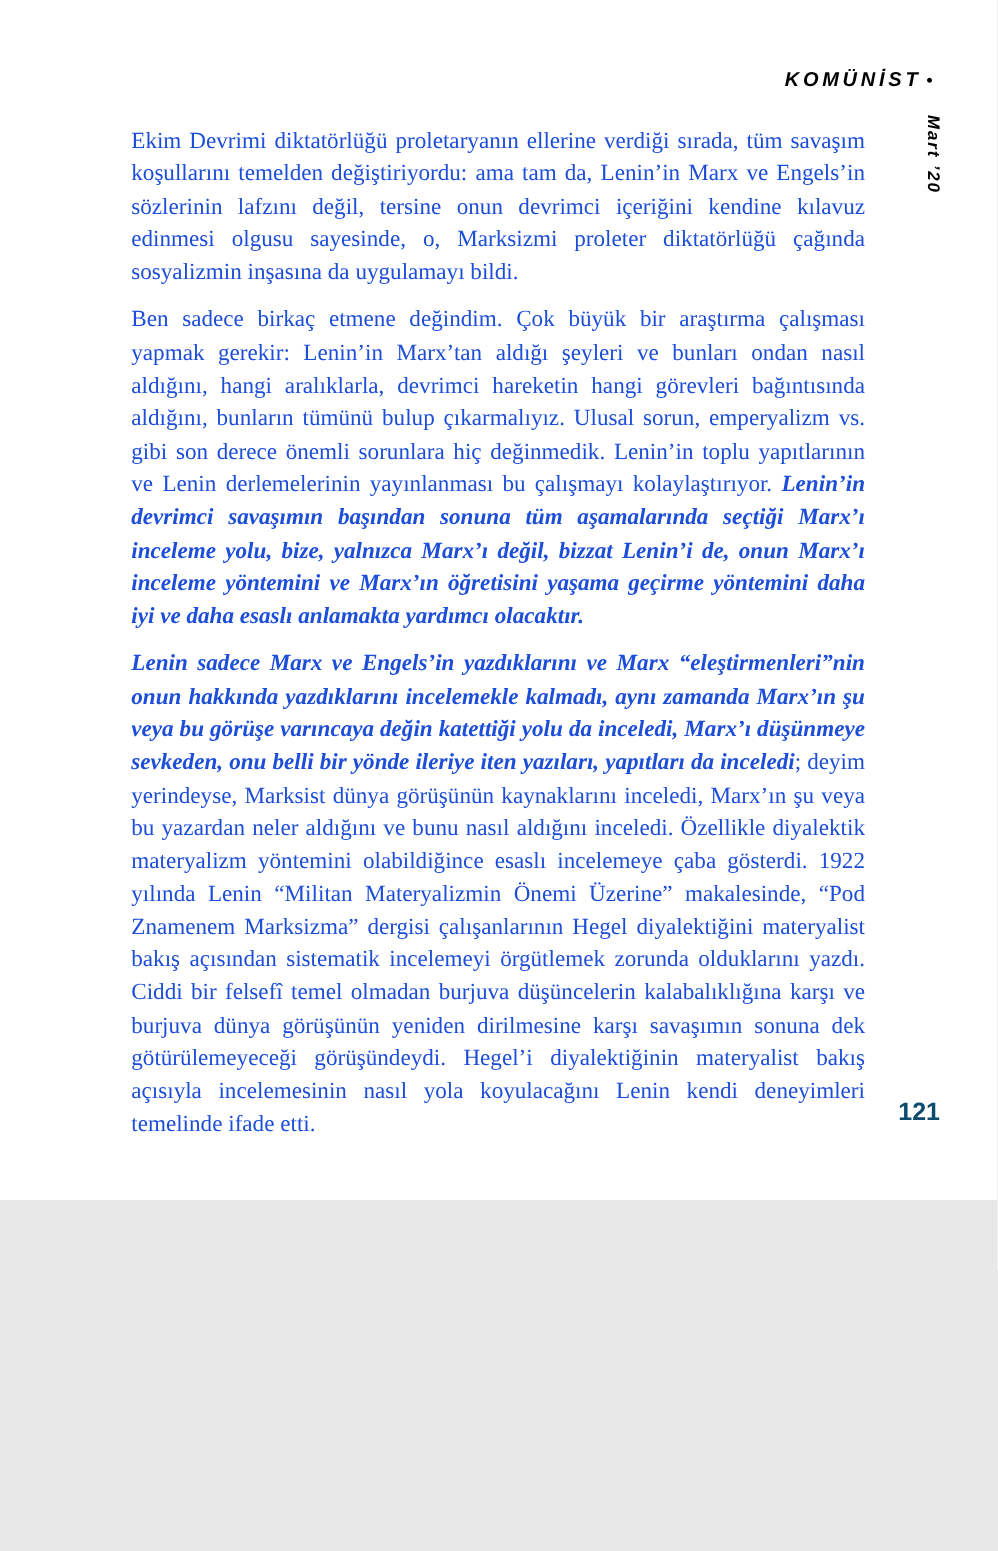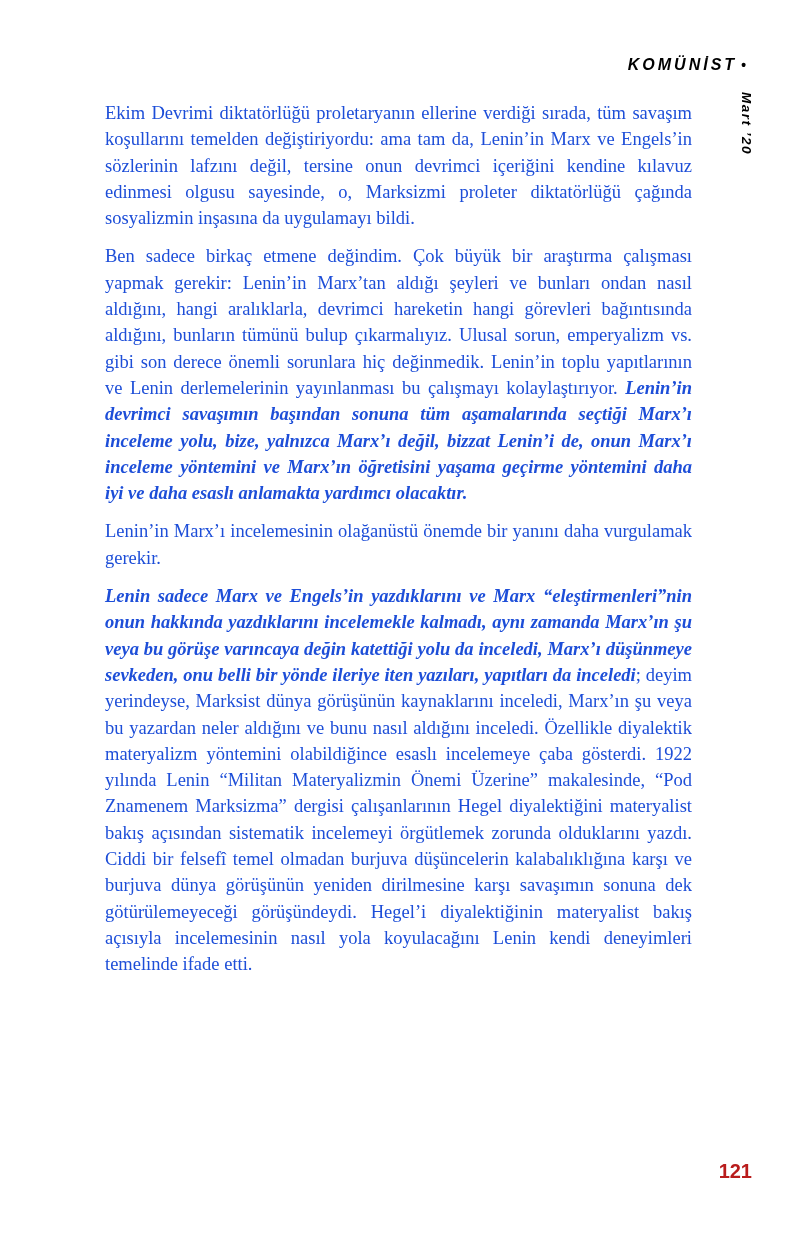--- a/index.html
+++ b/index.html
@@ -1,20 +1,20 @@
 <!DOCTYPE html>
 <html lang="tr"><head>
 <meta charset="utf-8">
 <style>
   * { box-sizing: border-box; }
   html, body { margin: 0; padding: 0; background: #e8e8e8; }
   .page {
     position: relative;
     width: 798px;
-    height: 1241px;
+    height: 960px;
     margin: 0 auto;
     background: #ffffff;
     overflow: hidden;
     font-family: "Liberation Serif", serif;
     color: #111111;
     text-decoration: underline;
   }
   .header {
     position: absolute;
     top: 56px;
@@ -67,36 +67,35 @@
     font-weight: bold;
     font-style: italic;
   }
   .page-number {
     position: absolute;
     right: 46px;
     bottom: 58px;
     font-family: "Liberation Sans", sans-serif;
     font-weight: bold;
     font-size: 20px;
-    color: #b91c1c;
+    color: #0c4a6e;
   }
 </style>
 </head>
 <body>
 
 <div class="page">
 
   <div class="header">
     <span>KOMÜNİST</span><span class="bullet">•</span>
   </div>
 
   <div class="issue-label">Mart ’20</div>
 
   <div class="body-text">
       <p><span class="run-normal">Ekim Devrimi diktatörlüğü proletaryanın ellerine verdiği sırada, tüm savaşım koşullarını temelden değiştiriyordu: ama tam da, Lenin’in Marx ve Engels’in sözlerinin lafzını değil, tersine onun devrimci içeriğini kendine kılavuz edinmesi olgusu sayesinde, o, Marksizmi proleter diktatörlüğü çağında sosyalizmin inşasına da uygulamayı bildi.</span></p>
       <p><span class="run-normal">Ben sadece birkaç etmene değindim. Çok büyük bir araştırma çalışması yapmak gerekir: Lenin’in Marx’tan aldığı şeyleri ve bunları ondan nasıl aldığını, hangi aralıklarla, devrimci hareketin hangi görevleri bağıntısında aldığını, bunların tümünü bulup çıkarmalıyız. Ulusal sorun, emperyalizm vs. gibi son derece önemli sorunlara hiç değinmedik. Lenin’in toplu yapıtlarının ve Lenin derlemelerinin yayınlanması bu çalışmayı kolaylaştırıyor. </span><span class="run-bold-italic">Lenin’in devrimci savaşımın başından sonuna tüm aşamalarında seçtiği Marx’ı inceleme yolu, bize, yalnızca Marx’ı değil, bizzat Lenin’i de, onun Marx’ı inceleme yöntemini ve Marx’ın öğretisini yaşama geçirme yöntemini daha iyi ve daha esaslı anlamakta yardımcı olacaktır.</span></p>
-      <p><span class="run-normal">Lenin’in Marx’ı incelemesinin olağanüstü önemde bir yanını daha vurgulamak gerekir.</span></p>
       <p><span class="run-bold-italic">Lenin sadece Marx ve Engels’in yazdıklarını ve Marx “eleştirmenleri”nin onun hakkında yazdıklarını incelemekle kalmadı, aynı zamanda Marx’ın şu veya bu görüşe varıncaya değin katettiği yolu da inceledi, Marx’ı düşünmeye sevkeden, onu belli bir yönde ileriye iten yazıları, yapıtları da inceledi</span><span class="run-normal">; deyim yerindeyse, Marksist dünya görüşünün kaynaklarını inceledi, Marx’ın şu veya bu yazardan neler aldığını ve bunu nasıl aldığını inceledi. Özellikle diyalektik materyalizm yöntemini olabildiğince esaslı incelemeye çaba gösterdi. 1922 yılında Lenin “Militan Materyalizmin Önemi Üzerine” makalesinde, “Pod Znamenem Marksizma” dergisi çalışanlarının Hegel diyalektiğini materyalist bakış açısından sistematik incelemeyi örgütlemek zorunda olduklarını yazdı. Ciddi bir felsefî temel olmadan burjuva düşüncelerin kalabalıklığına karşı ve burjuva dünya görüşünün yeniden dirilmesine karşı savaşımın sonuna dek götürülemeyeceği görüşündeydi. Hegel’i diyalektiğinin materyalist bakış açısıyla incelemesinin nasıl yola koyulacağını Lenin kendi deneyimleri temelinde ifade etti.</span></p>
     </div>
 
   <div class="page-number">121</div>
 
 </div>
 
 </body></html>

